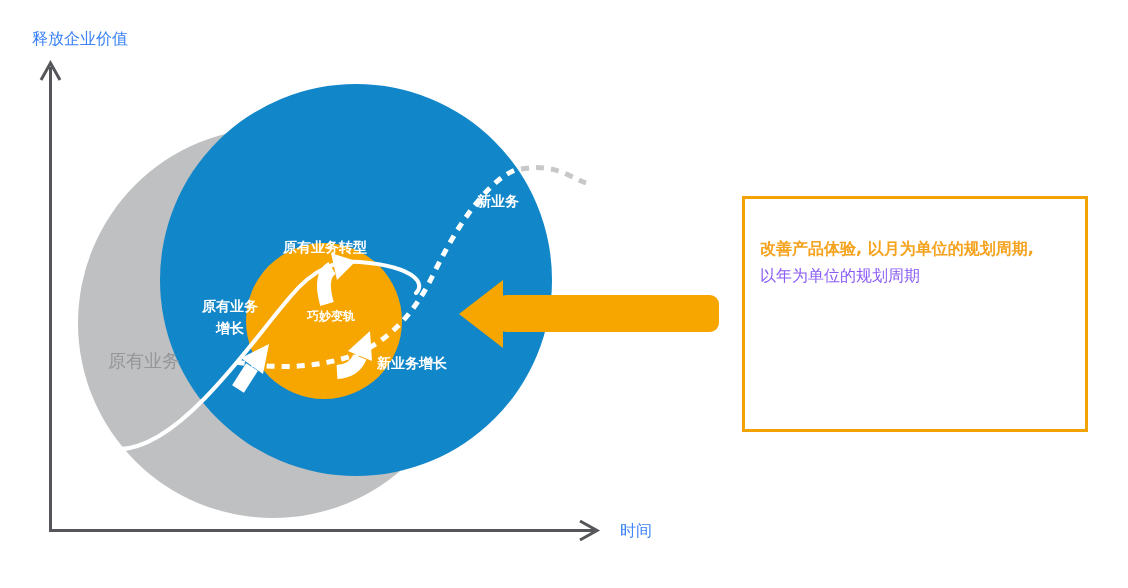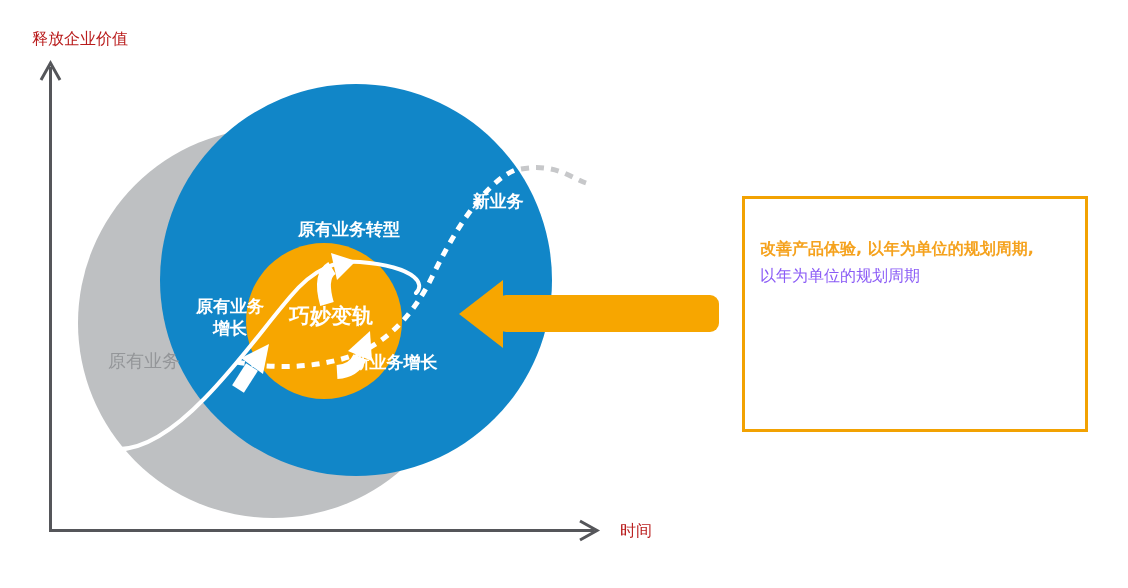--- a/index.html
+++ b/index.html
@@ -3,24 +3,24 @@
 <meta charset="utf-8">
 <style>
   html,body{margin:0;padding:0;background:#ffffff;}
   .stage{
     position:relative;width:1128px;height:588px;background:#ffffff;
     font-family:"DejaVu Sans",sans-serif;overflow:hidden;
   }
   .diagram-svg{position:absolute;left:0;top:0;}
   .lbl{position:absolute;white-space:nowrap;}
   .lbl.center{transform:translate(-50%,-50%);text-align:center;}
-  .white-bold{color:#ffffff;font-weight:bold;font-size:17px;line-height:22px;}
-  .pivot{font-size:21px;}
+  .white-bold{color:#ffffff;font-weight:bold;font-size:14px;line-height:22px;}
+  .pivot{font-size:12px;}
   .gray-label{color:#949699;font-size:18px;}
-  .axis-label{color:#b91c1c;font-size:16px;font-family:Liberation Serif, serif;}
+  .axis-label{color:#3b82f6;font-size:16px;font-family:Liberation Serif, serif;}
   .infobox{
     position:absolute;left:742px;top:196px;width:346px;height:236px;
     border:3px solid #F2A202;box-sizing:border-box;
     padding:36px 4px 0 15px;background:#ffffff;
   }
   .ib-title{color:#F5A21D;font-weight:bold;font-size:16px;line-height:27px;white-space:nowrap;}
   .ib-body{color:#8b5cf6;font-size:16px;line-height:27px;white-space:nowrap;}
   .ib-gap{height:25px;}
 </style>
 </head>
@@ -64,32 +64,32 @@
       <rect x="497" y="295" width="222" height="37" rx="9" fill="#F7A600"></rect>
       <polygon points="503,280 503,348 459,314" fill="#F7A600"></polygon>
     </g>
   </svg>
 
   <div class="lbl axis-label" style="left:32px;top:29px;">释放企业价值</div>
   <div class="lbl axis-label" style="left:620px;top:521px;">时间</div>
 
   <div class="lbl gray-label" style="left:108px;top:349px;">原有业务</div>
 
-  <div class="lbl center white-bold" style="left:325px;top:229px;margin-left:24px;">原有业务转型</div>
+  <div class="lbl center white-bold" style="left:325px;top:247px;">原有业务转型</div>
 
   <div class="lbl center white-bold" style="left:230px;top:317px;">
     <div>原有业务</div>
     <div>增长</div>
   </div>
 
   <div class="lbl center white-bold pivot" style="left:331px;top:316px;">巧妙变轨</div>
 
-  <div class="lbl center white-bold" style="left:395px;top:363px;font-family:Liberation Serif, serif;">新业务增长</div>
+  <div class="lbl center white-bold" style="left:412px;top:363px;">新业务增长</div>
 
   <div class="lbl center white-bold" style="left:498px;top:201px;">新业务</div>
 
   <div class="infobox">
-    <div class="ib-title">改善产品体验, 以年为单位的规划周期,</div>
+    <div class="ib-title">改善产品体验, 以月为单位的规划周期,</div>
     <div class="ib-body">以年为单位的规划周期</div>
     <div class="ib-gap"></div>
   </div>
 
 </div>
 
 </body></html>

